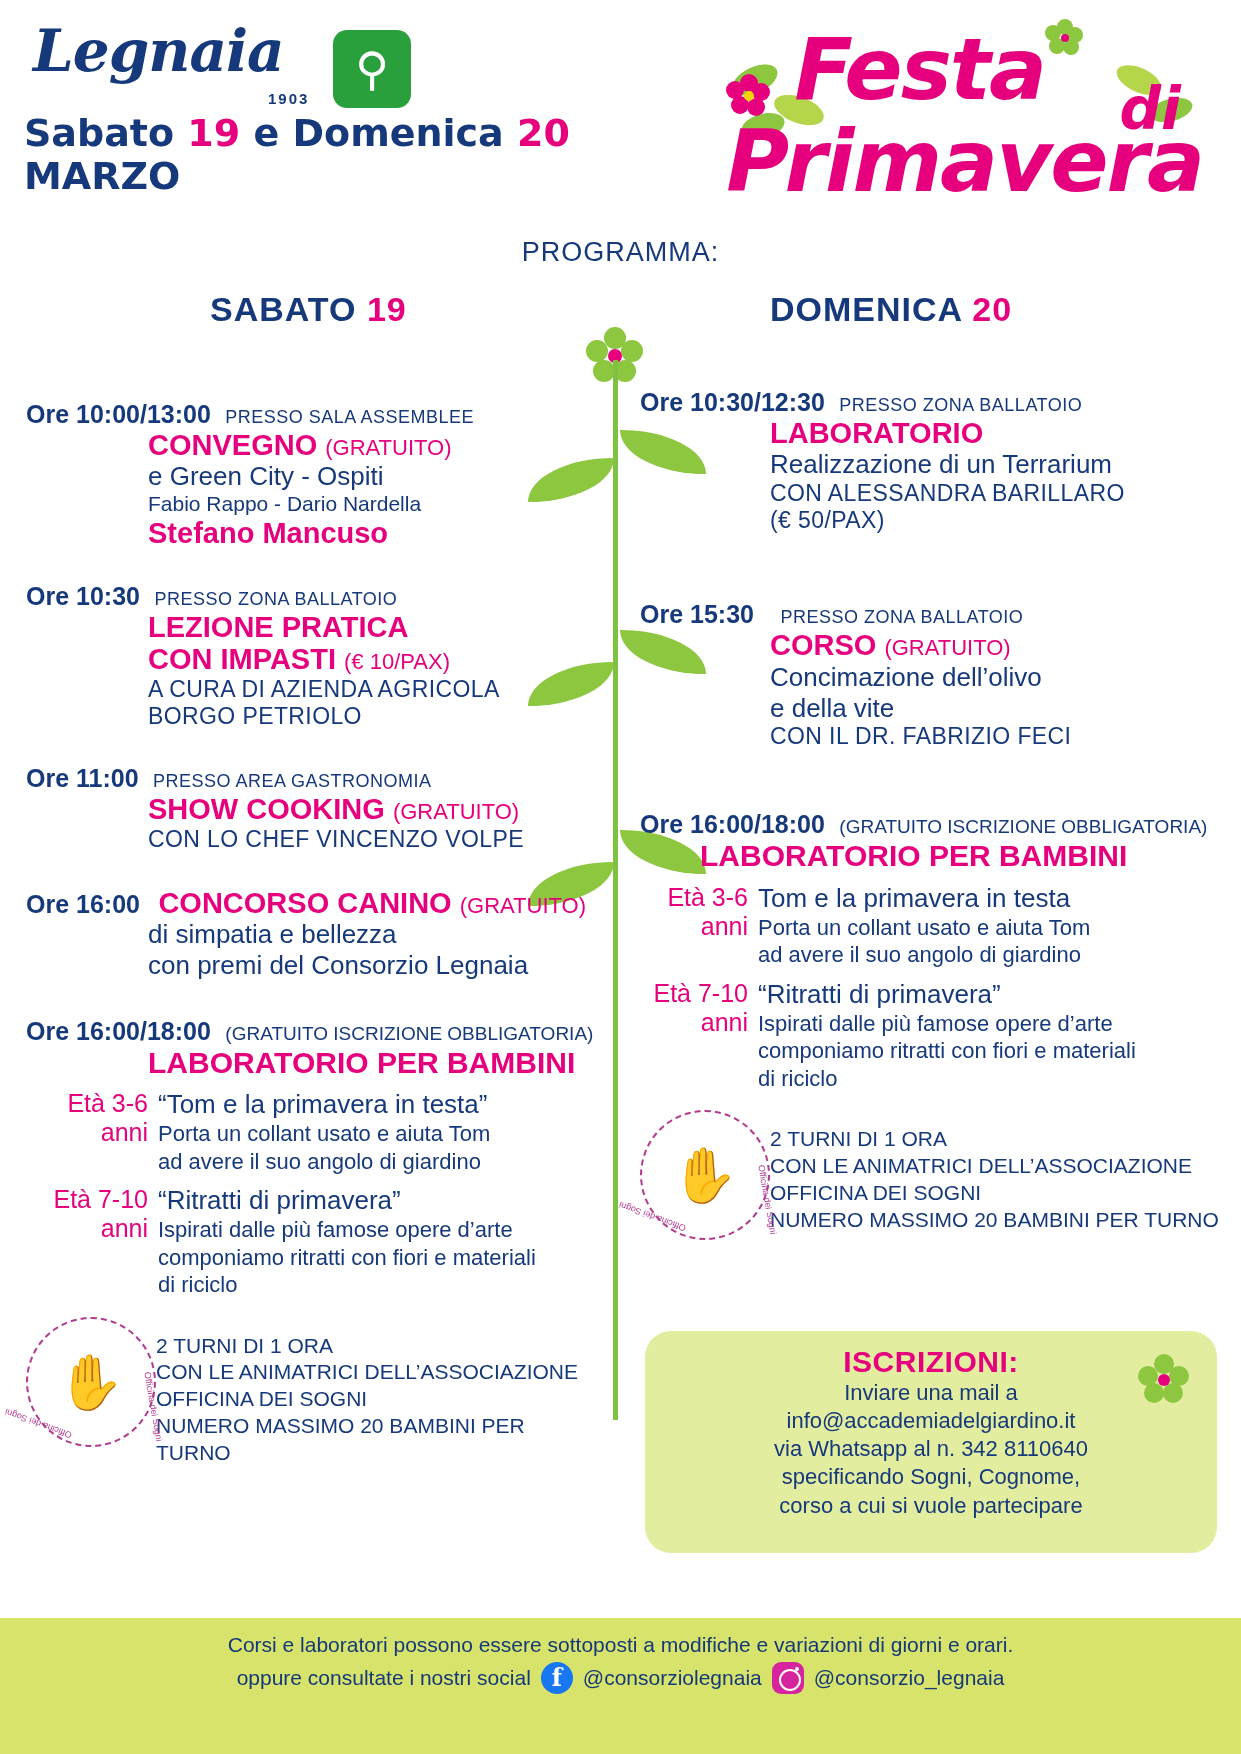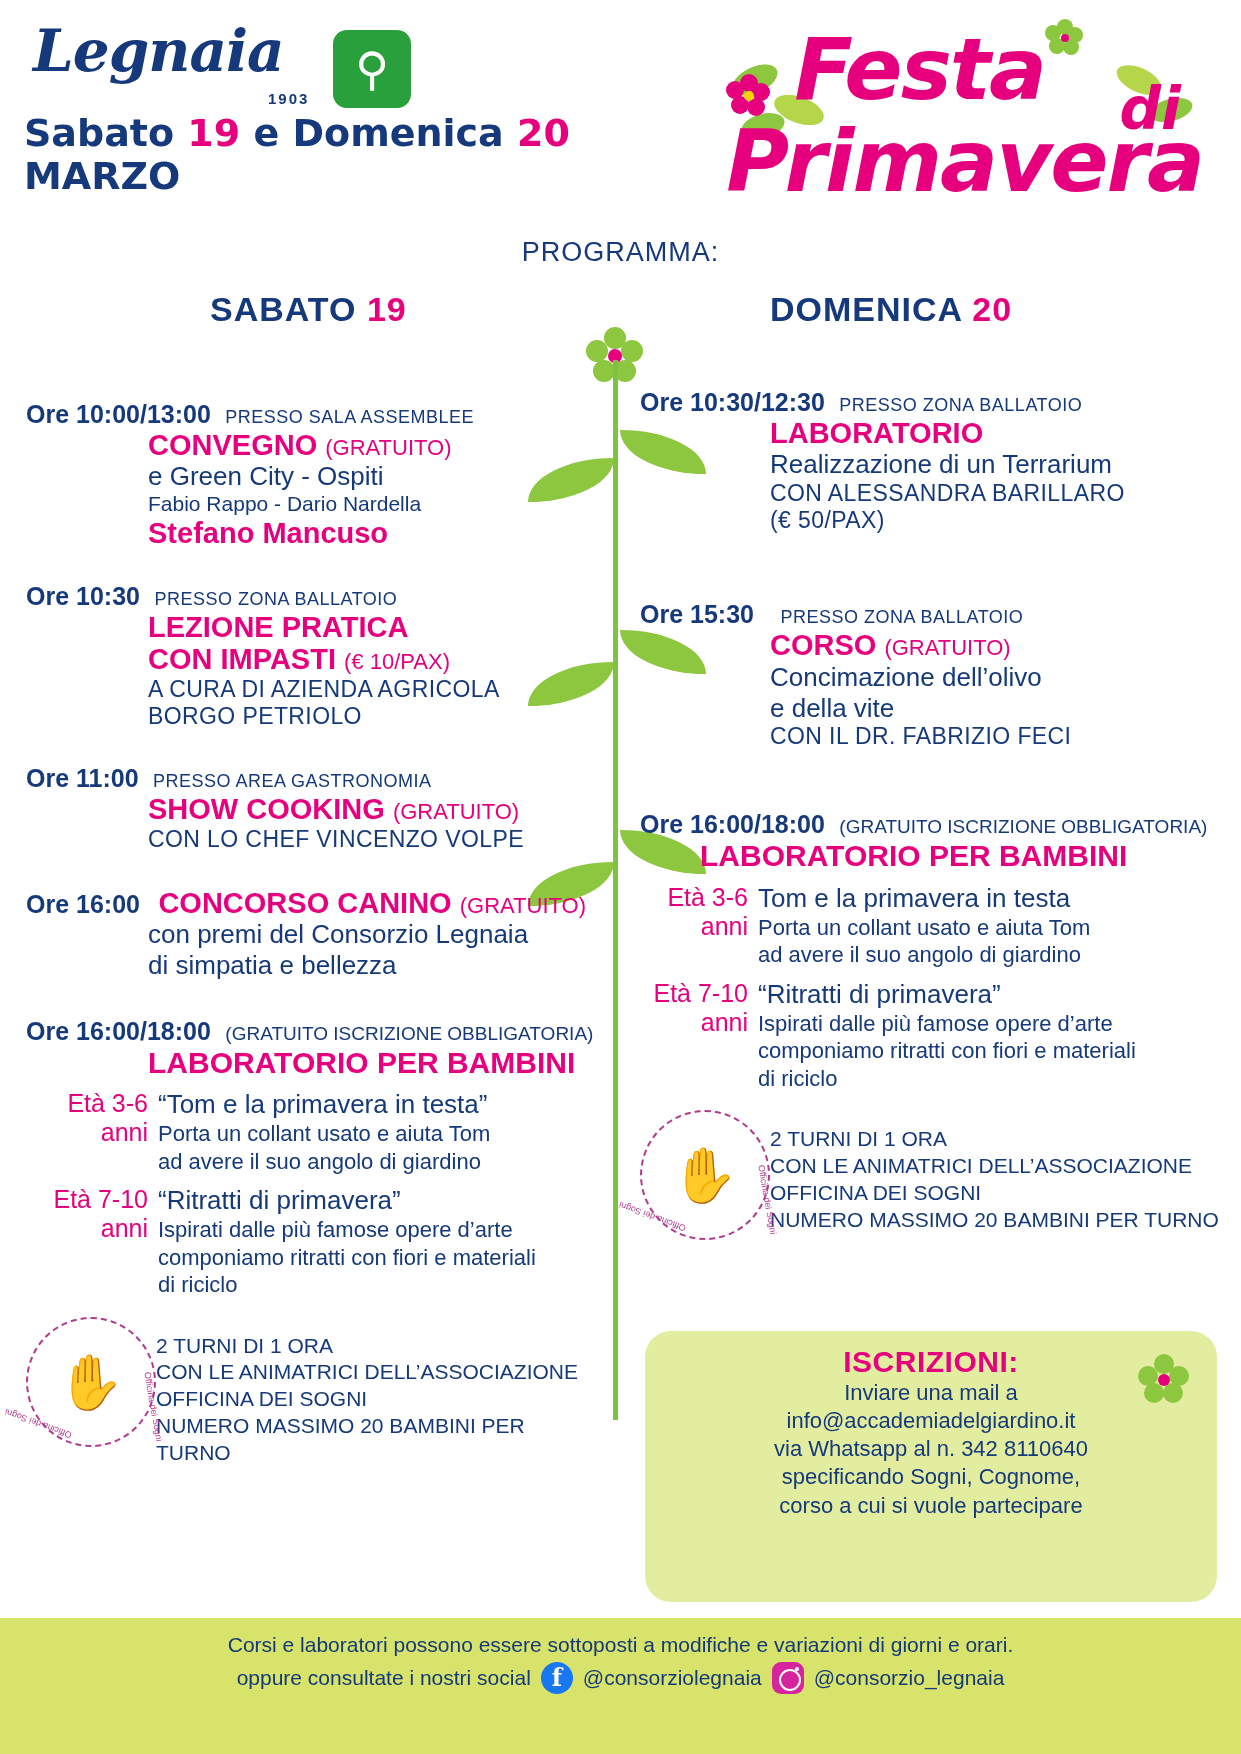--- a/index.html
+++ b/index.html
@@ -150,21 +150,21 @@
   }
   .stamp .ring-text span {
     position:absolute; left:50%; top:50%;
     transform-origin: 0 0;
     white-space:nowrap;
   }
   .turni-text { font-size:21px; color:#15397a; line-height:1.28; padding-top:16px; }
 
   
   .iscrizioni {
-    position:absolute; left:645px; top:1331px; width:572px; height:271px;
+    position:absolute; left:645px; top:1331px; width:572px; height:222px;
     background:#e3eda0; border-radius:26px;
     text-align:center; padding-top:14px;
   }
   .iscrizioni .h {
     font-size:30px; color:#e6007e; font-weight:bold; letter-spacing:0.5px;
   }
   .iscrizioni .l { font-size:22px; color:#15397a; line-height:1.28; }
   .iscrizioni .flower { position:absolute; right:26px; top:22px; width:54px; height:54px; }
 
   
@@ -323,22 +323,22 @@
 
       <div class="entry" style="margin-top:34px">
         <div class="timeline">
           <span class="time">Ore 16:00</span>
           <span class="title-pink" style="display:inline; margin-left:14px;">
             <span>CONCORSO CANINO</span>
             <span class="sub">(GRATUITO)</span>
           </span>
         </div>
         <div class="body">
+          <div class="line-blue">di simpatia e bellezza</div>
           <div class="line-blue">con premi del Consorzio Legnaia</div>
-          <div class="line-blue">di simpatia e bellezza</div>
         </div>
       </div>
 
       <div class="entry" style="margin-top:36px">
         <div class="timeline">
           <span class="time">Ore 16:00/18:00</span>
           <span class="note-inline" style="margin-left:10px">(GRATUITO ISCRIZIONE OBBLIGATORIA)</span>
         </div>
         <div class="body">
           <div class="title-pink" style="font-size:30px">LABORATORIO PER BAMBINI</div>

